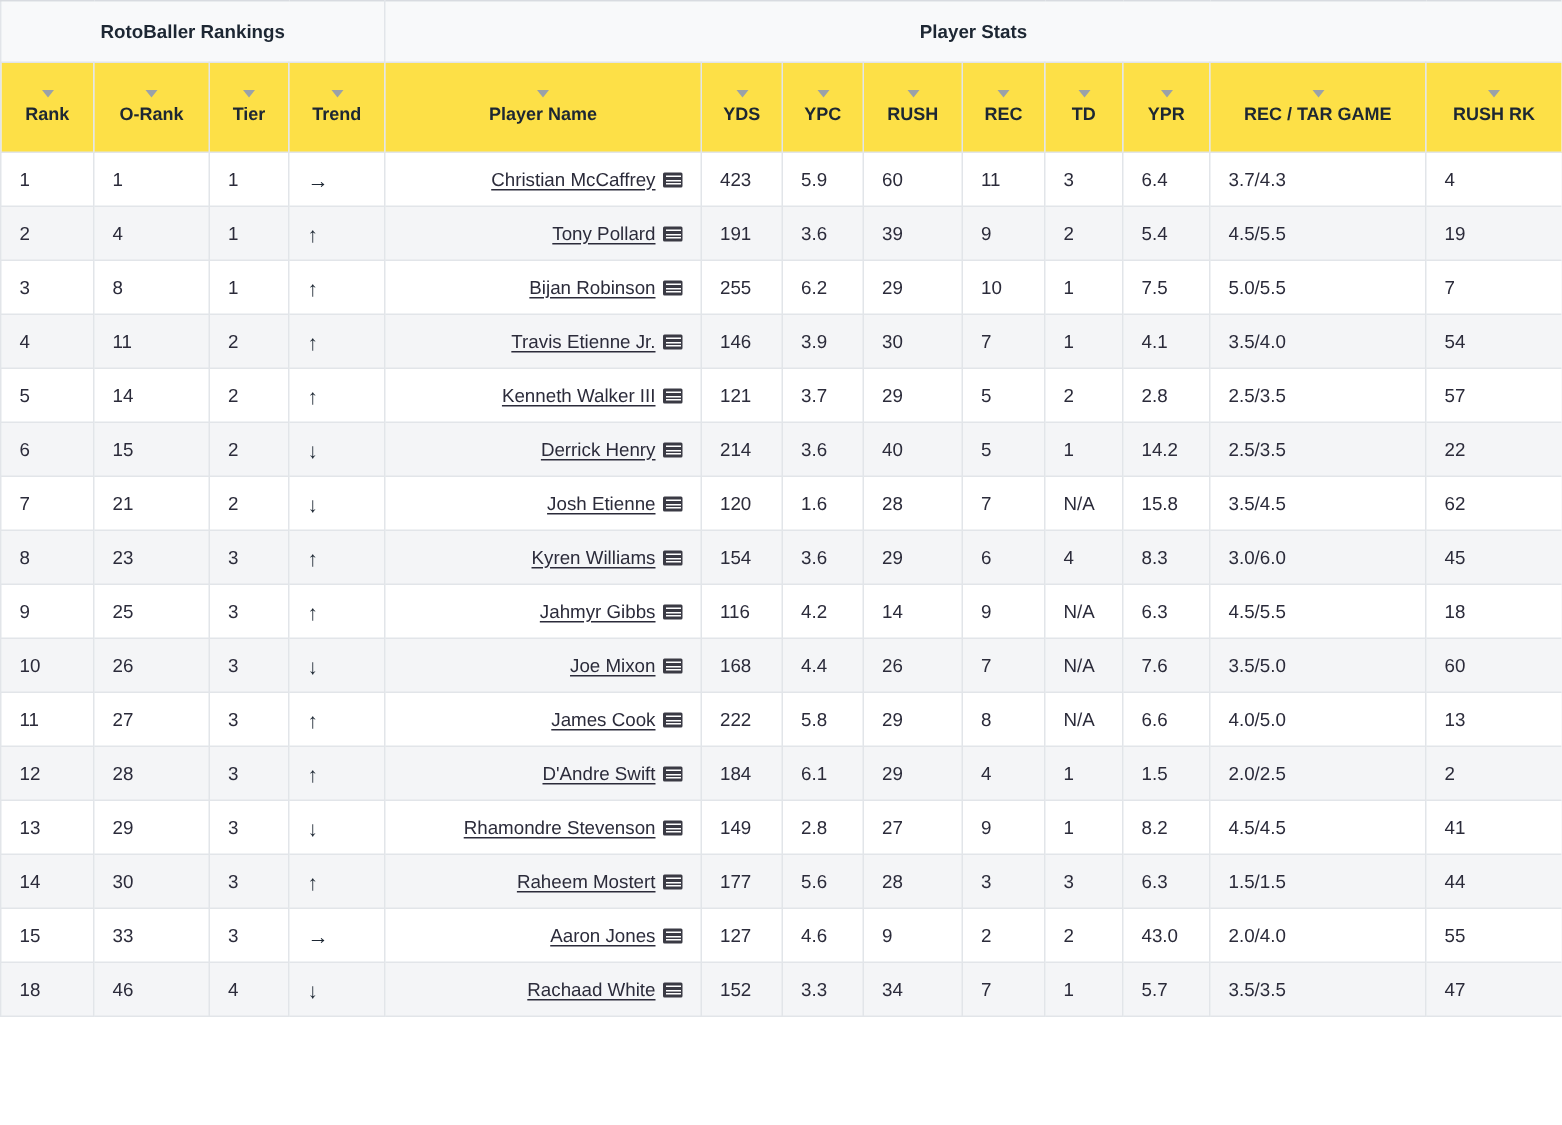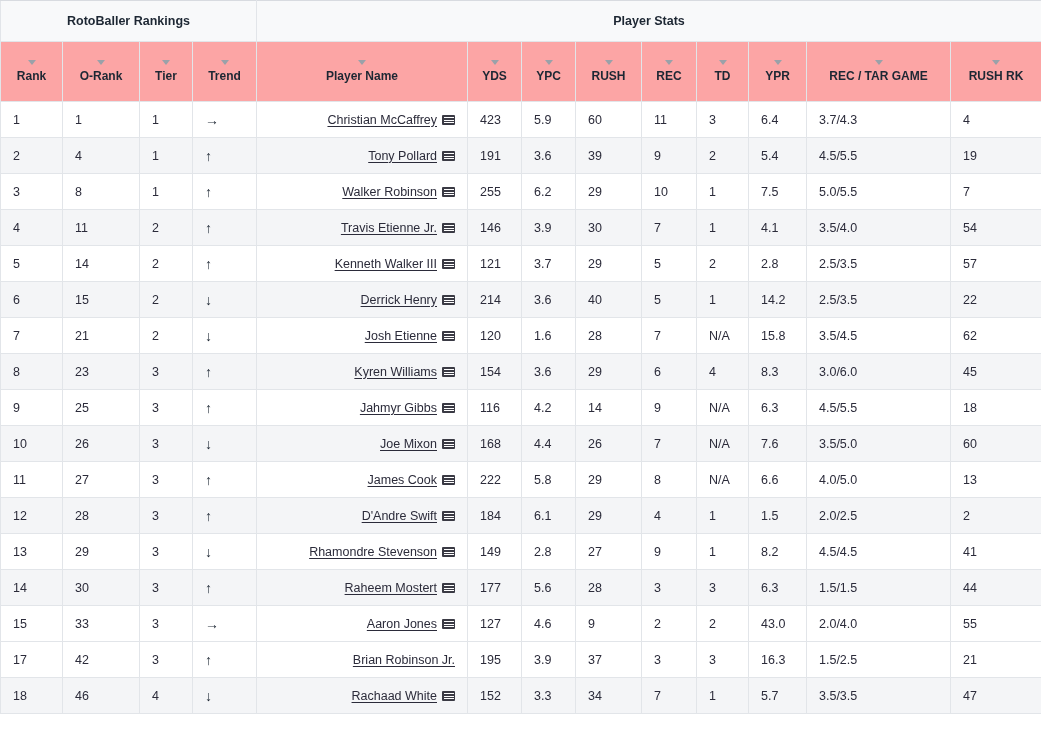--- a/index.html
+++ b/index.html
@@ -38,21 +38,21 @@
     font-weight: 700;
     font-size: 12.5px;
     color: #1d2733;
     text-align: center;
     padding: 0;
     vertical-align: middle;
   }
 
   
   tr.col-row th {
-    background: #fca5a5;
+    background: #fde047;
     border: 1px solid #e2e5e9;
     height: 60px;
     font-weight: 700;
     font-size: 12px;
     color: #1d2733;
     text-align: center;
     padding: 0 4px;
     vertical-align: middle;
     white-space: nowrap;
   }
@@ -282,21 +282,21 @@
           <td class="num">2</td>
           <td class="num">5.4</td>
           <td class="num">4.5/5.5</td>
           <td class="num">19</td>
         </tr>
         <tr class="">
           <td class="c-rank">3</td>
           <td class="c-orank">8</td>
           <td class="c-tier">1</td>
           <td class="c-trend">↑</td>
-          <td class="c-name"><span class="player-link">Walker Robinson</span><span class="news-icon"></span></td>
+          <td class="c-name"><span class="player-link">Bijan Robinson</span><span class="news-icon"></span></td>
           <td class="num">255</td>
           <td class="num">6.2</td>
           <td class="num">29</td>
           <td class="num">10</td>
           <td class="num">1</td>
           <td class="num">7.5</td>
           <td class="num">5.0/5.5</td>
           <td class="num">7</td>
         </tr>
         <tr class="alt">
@@ -472,35 +472,20 @@
           <td class="c-name"><span class="player-link">Aaron Jones</span><span class="news-icon"></span></td>
           <td class="num">127</td>
           <td class="num">4.6</td>
           <td class="num">9</td>
           <td class="num">2</td>
           <td class="num">2</td>
           <td class="num">43.0</td>
           <td class="num">2.0/4.0</td>
           <td class="num">55</td>
         </tr>
-        <tr class="">
-          <td class="c-rank">17</td>
-          <td class="c-orank">42</td>
-          <td class="c-tier">3</td>
-          <td class="c-trend">↑</td>
-          <td class="c-name"><span class="player-link">Brian Robinson Jr.</span></td>
-          <td class="num">195</td>
-          <td class="num">3.9</td>
-          <td class="num">37</td>
-          <td class="num">3</td>
-          <td class="num">3</td>
-          <td class="num">16.3</td>
-          <td class="num">1.5/2.5</td>
-          <td class="num">21</td>
-        </tr>
         <tr class="alt">
           <td class="c-rank">18</td>
           <td class="c-orank">46</td>
           <td class="c-tier">4</td>
           <td class="c-trend">↓</td>
           <td class="c-name"><span class="player-link">Rachaad White</span><span class="news-icon"></span></td>
           <td class="num">152</td>
           <td class="num">3.3</td>
           <td class="num">34</td>
           <td class="num">7</td>

